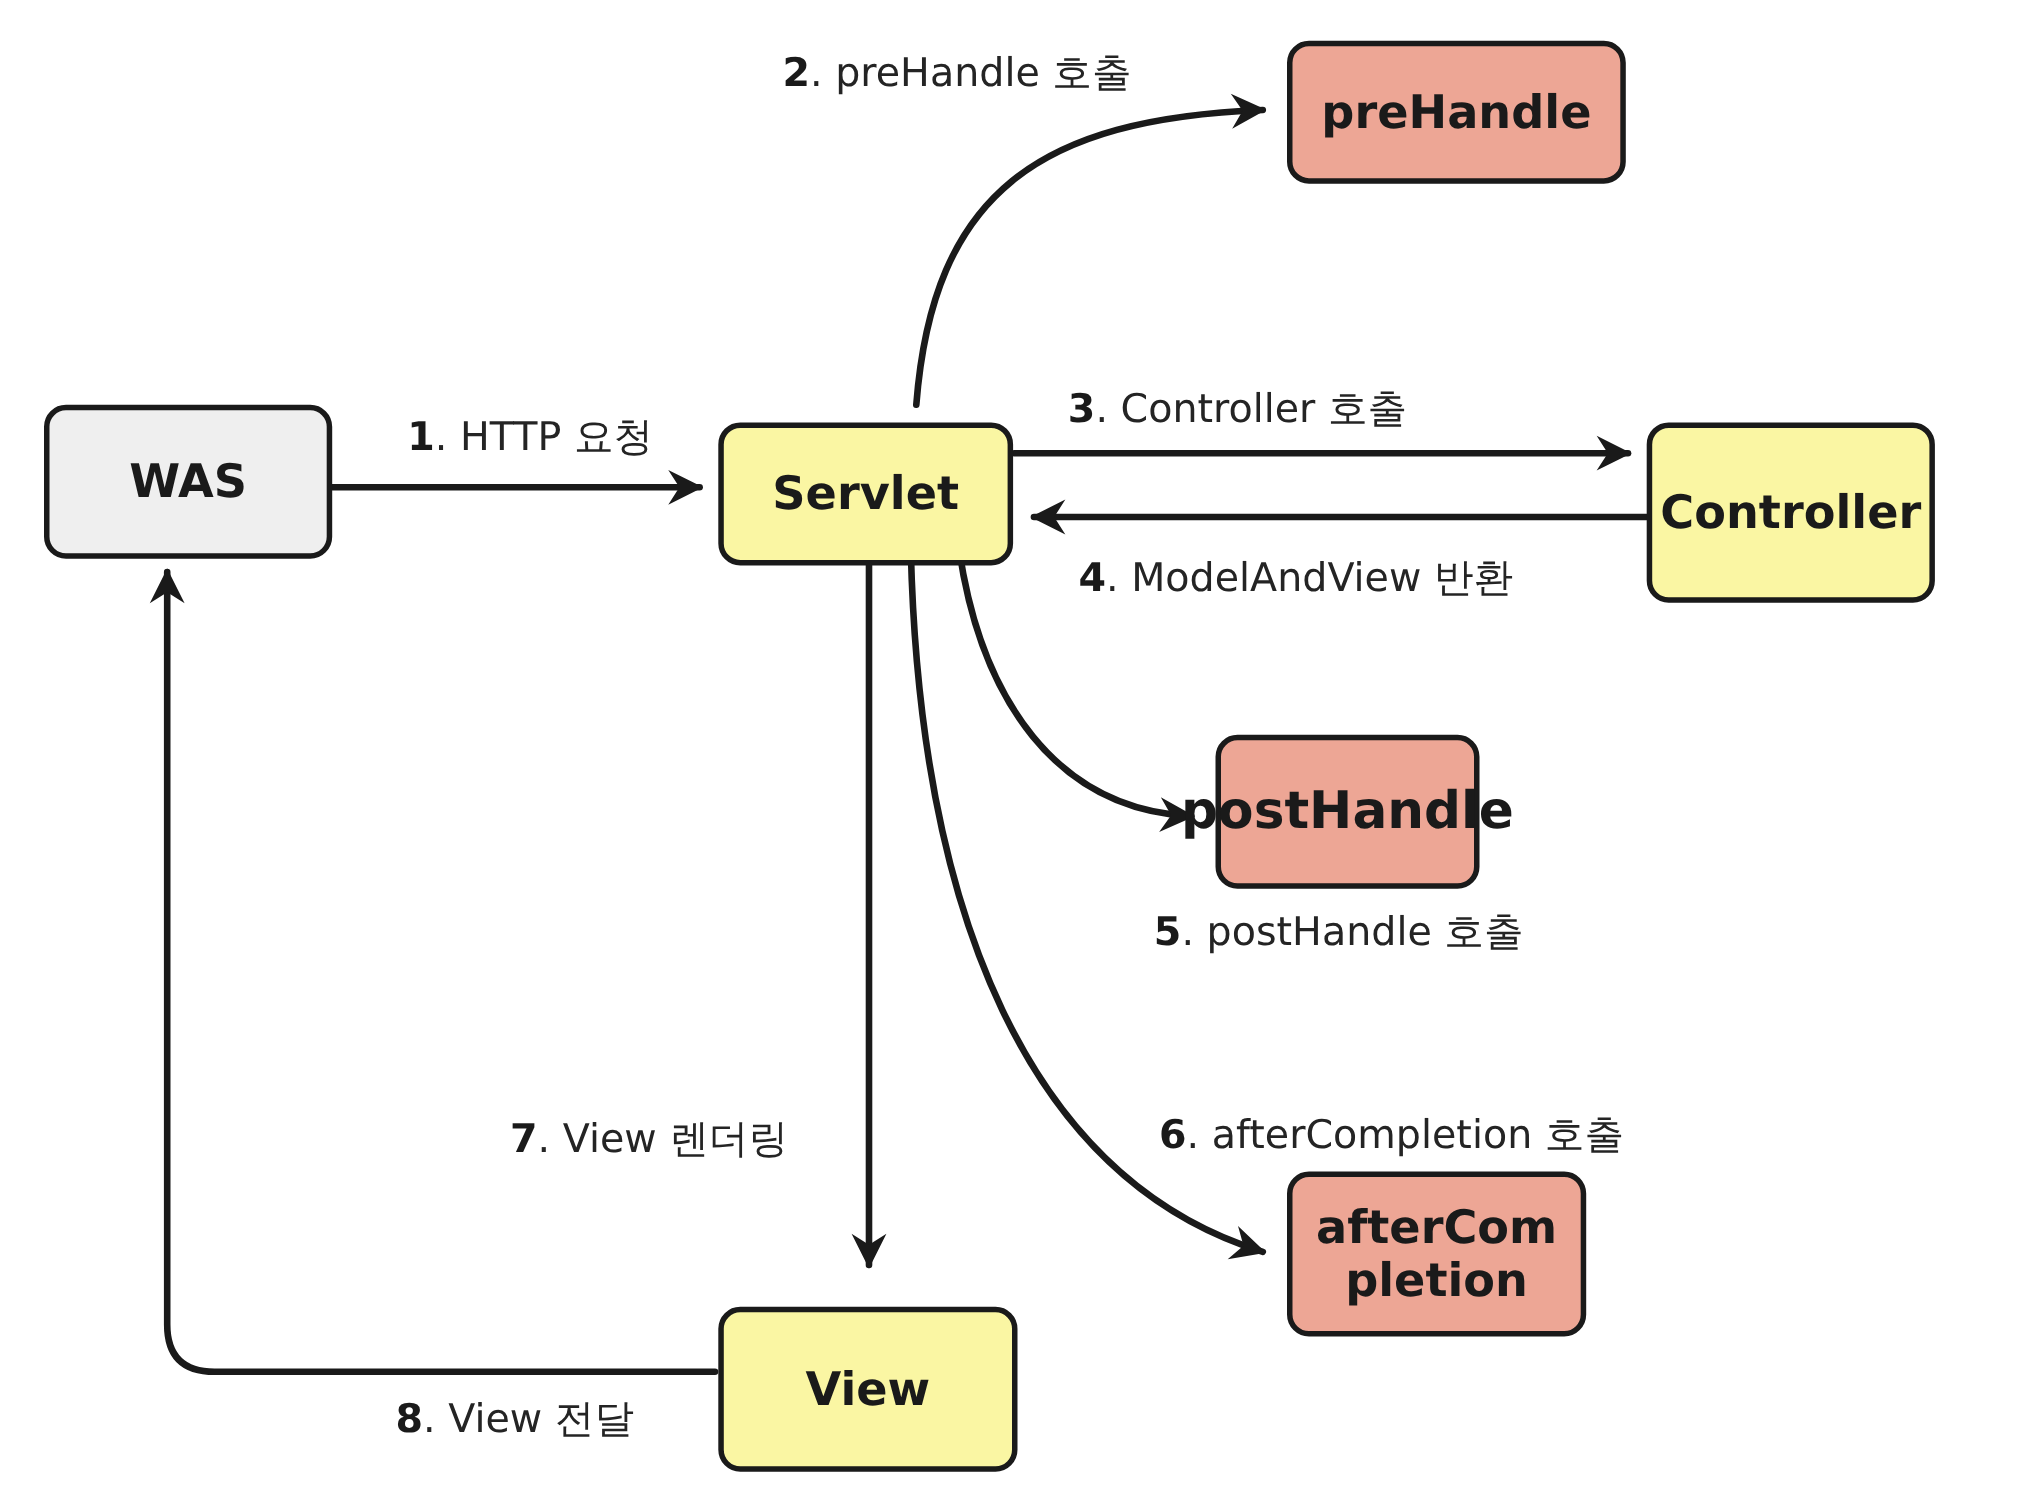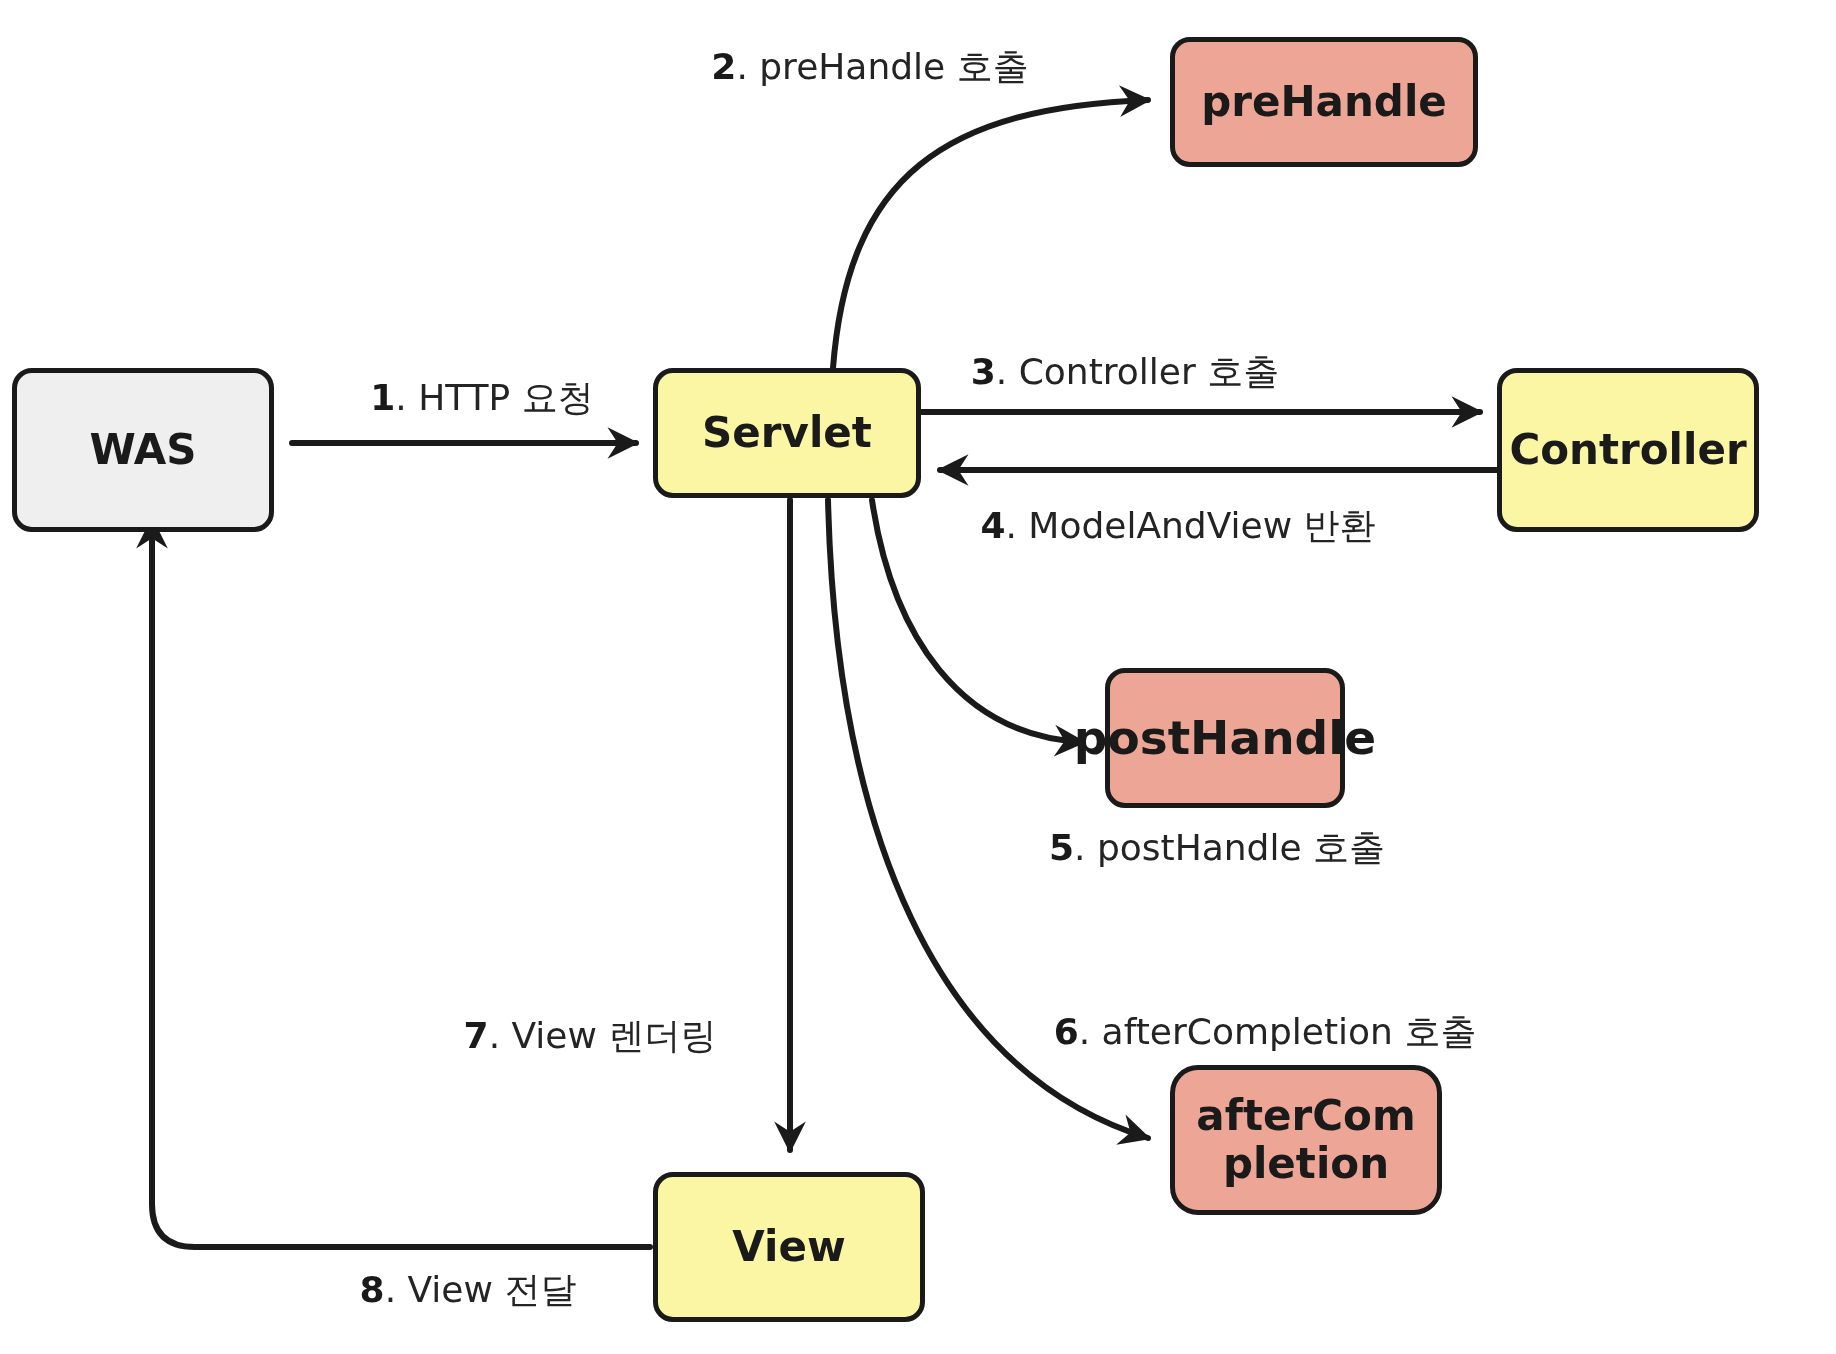--- a/index.html
+++ b/index.html
@@ -17,22 +17,22 @@
     border:5px solid var(--ink);
     border-radius:20px;
     display:flex;align-items:center;justify-content:center;
     font-weight:bold;
     font-size:42px;
     color:var(--ink);
     text-align:center;
     line-height:1.15;
     white-space:nowrap;
   }
-  .node.wrap{white-space:normal;overflow-wrap:anywhere;padding:16px 14px;border-radius:28px;}
-  .node.yellow{background:var(--yellow);}
+  .node.wrap{white-space:normal;overflow-wrap:anywhere;padding:16px 14px;}
+  .node.yellow{background:var(--yellow);margin-top:16px;}
   .node.salmon{background:var(--salmon);}
   .node.gray{background:var(--gray);}
   .elabel{
     position:absolute;
     transform:translate(-50%,-50%);
     font-size:36px;
     color:#242424;
     white-space:nowrap;
   }
   .elabel .num{font-weight:bold;color:var(--ink);}
@@ -53,21 +53,21 @@
       <path d="M 833 368 C 848 175 945 108 1148 100" marker-end="url(#arrow)"></path>
       <path d="M 922 412 L 1480 412" marker-end="url(#arrow)"></path>
       <path d="M 1497 470 L 940 470" marker-end="url(#arrow)"></path>
       <path d="M 872 500 C 892 635 960 736 1083 742" marker-end="url(#arrow)"></path>
       <path d="M 828 500 C 836 830 935 1072 1148 1138" marker-end="url(#arrow)"></path>
       <path d="M 790 500 L 790 1150" marker-end="url(#arrow)"></path>
       <path d="M 650 1247 L 195 1247 Q 152 1247 152 1204 L 152 520" marker-end="url(#arrow)"></path>
     </g>
   </svg>
 
-  <div class="node gray" style="left:12px;top:368px;width:262px;height:164px;">WAS</div>
+  <div class="node gray" style="left:40px;top:368px;width:262px;height:140px;">WAS</div>
 
   <div class="node yellow" style="left:653px;top:368px;width:268px;height:130px;">Servlet</div>
 
   <div class="node yellow" style="left:1497px;top:368px;width:262px;height:164px;">Controller</div>
 
   <div class="node salmon" style="left:1170px;top:37px;width:308px;height:130px;">preHandle</div>
 
   <div class="node salmon" style="left:1105px;top:668px;width:240px;height:140px;font-size:47px;">postHandle</div>
 
   <div class="node salmon wrap" style="left:1170px;top:1065px;width:272px;height:150px;">afterCompletion</div>

